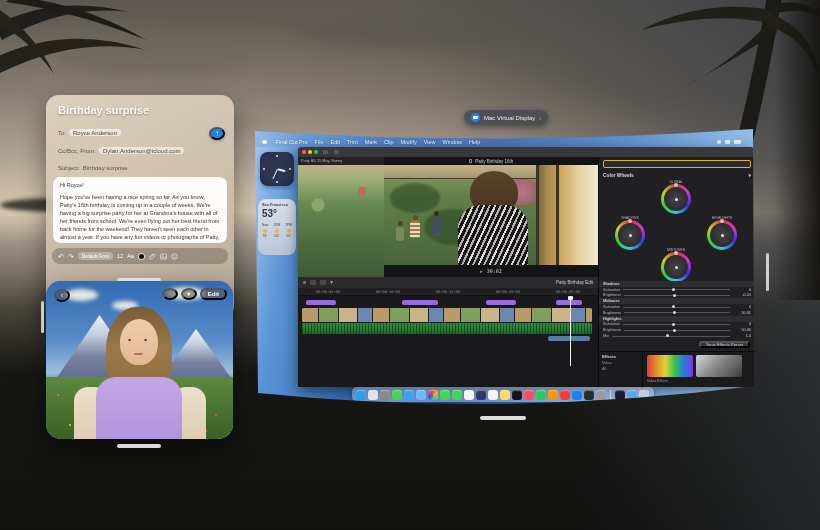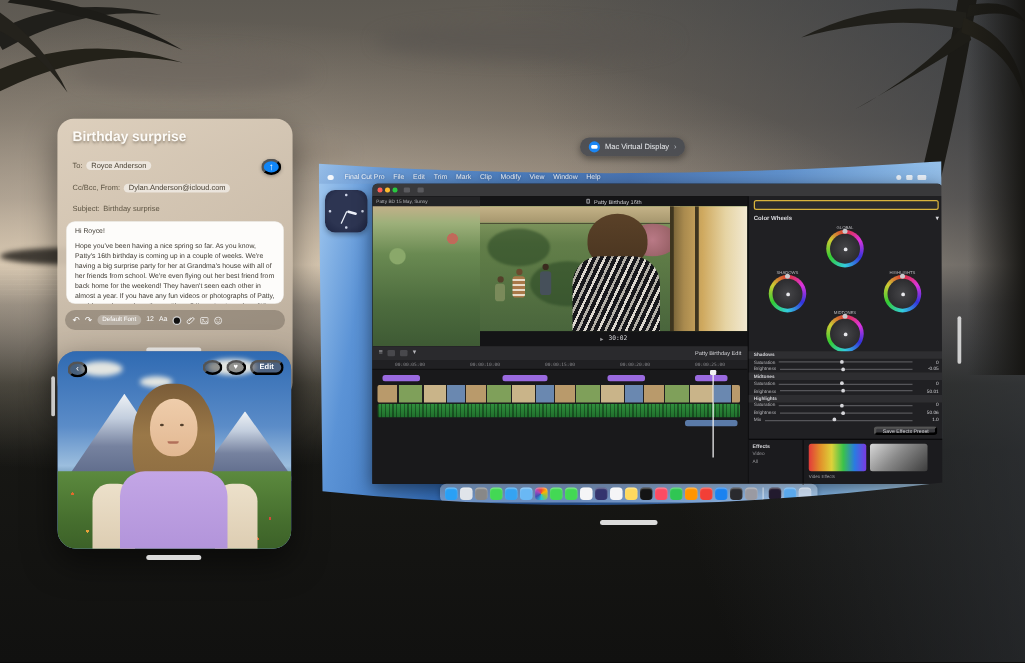--- a/index.html
+++ b/index.html
@@ -377,20 +377,44 @@
     </div>
 
     <div class="widget-clock">
       <div class="clock-dot" style="left:16px;top:3px"></div>
       <div class="clock-dot" style="left:29px;top:16px"></div>
       <div class="clock-dot" style="left:16px;top:29px"></div>
       <div class="clock-dot" style="left:3px;top:16px"></div>
       <div class="hand hour"></div>
       <div class="hand min"></div>
     </div>
+    <div class="widget-weather">
+      <div class="ww-city">San Francisco</div>
+      <div class="ww-temp">53°</div>
+      <div class="ww-row">
+
+          <span class="ww-col">
+            <span>Now</span>
+            <span class="ww-sun"></span>
+            <span>53°</span>
+          </span>
+
+          <span class="ww-col">
+            <span>1PM</span>
+            <span class="ww-sun"></span>
+            <span>54°</span>
+          </span>
+
+          <span class="ww-col">
+            <span>2PM</span>
+            <span class="ww-sun"></span>
+            <span>54°</span>
+          </span>
+        </div>
+    </div>
 
     <div class="fcp">
       <div class="fcp-chrome">
         <span class="tl-light" style="background:#ff5f57"></span>
         <span class="tl-light" style="background:#febc2e"></span>
         <span class="tl-light" style="background:#28c840"></span>
         <span class="chrome-btn"></span>
         <span class="chrome-btn"></span>
       </div>
 

